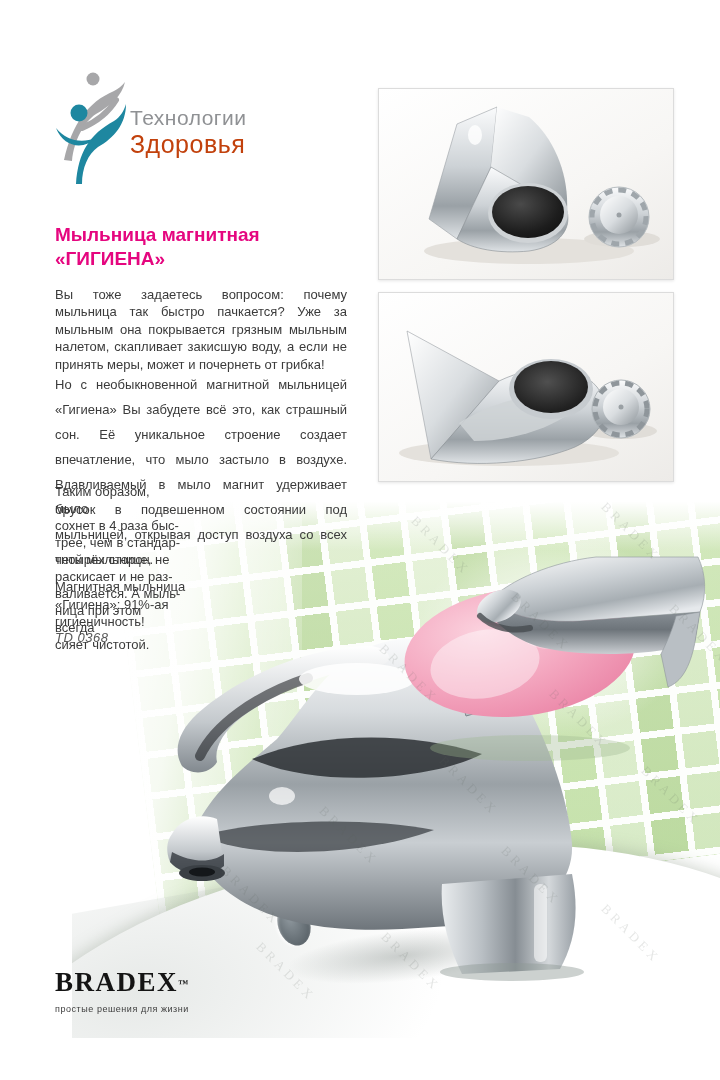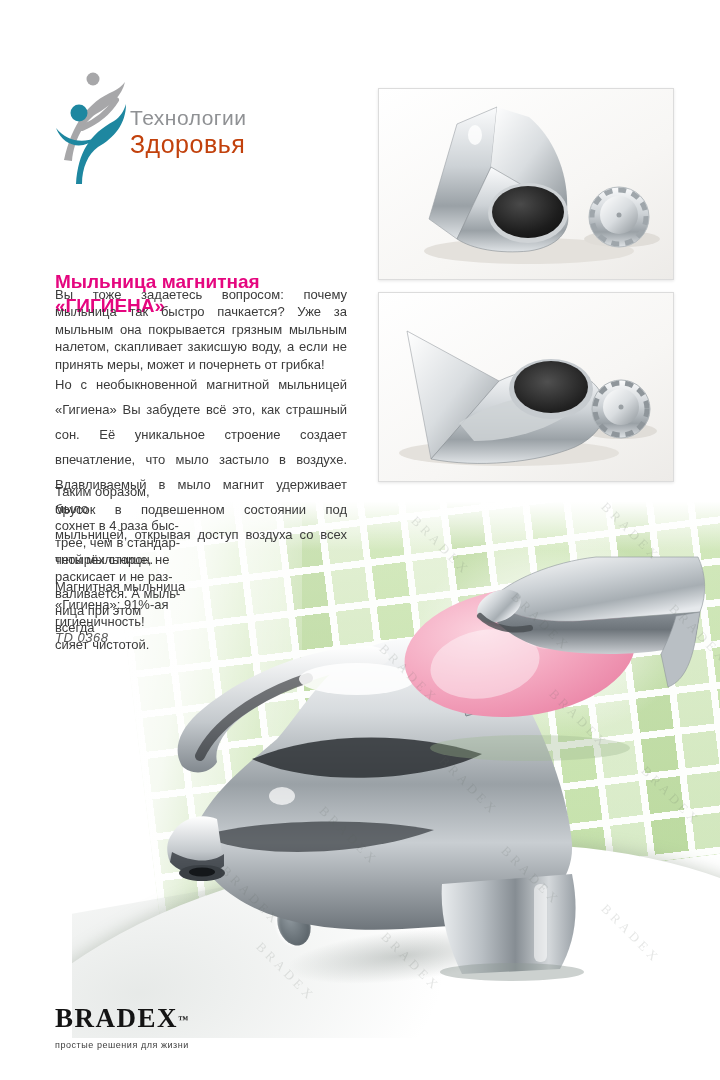--- a/index.html
+++ b/index.html
@@ -10,21 +10,21 @@
     -webkit-font-smoothing:antialiased;
   }
   
   .logo{position:absolute;left:52px;top:66px;display:flex;z-index:6;justify-content:flex-end;}
   .logo svg{display:block;}
   .logo-text{margin-left:4px;padding-top:40px;}
   .logo-line1{font-size:21px;color:#8f9194;letter-spacing:.5px;line-height:24px;}
   .logo-line2{font-size:25px;color:#c2410c;letter-spacing:.5px;line-height:28px;}
   
   .title{position:absolute;left:55px;top:223px;width:320px;z-index:6;
-         font-weight:bold;font-size:19px;line-height:24px;color:#e5067f;margin-top:47px;}
+         font-weight:bold;font-size:19px;line-height:24px;color:#e5067f;}
   .para{position:absolute;left:55px;color:#3b3b3b;font-size:13px;z-index:6;}
   .p1{top:286px;width:292px;line-height:17.4px;text-align:justify;}
   .p2w{top:372px;width:292px;line-height:25px;text-align:justify;}
   .p2n{top:457px;width:128px;line-height:17px;white-space:pre-line;margin-top:26px;}
   .p3{top:578px;width:138px;line-height:17.5px;white-space:pre-line;}
   .code{position:absolute;left:55px;top:630px;font-size:13px;font-style:italic;
         color:#585858;z-index:6;letter-spacing:.5px;text-align:center;}
   
   .photo{position:absolute;left:378px;width:294px;z-index:5;
          background:linear-gradient(150deg,#ffffff 0%,#f7f6f4 60%,#edebe8 100%);
@@ -62,21 +62,21 @@
   .overflow{position:absolute;left:206px;top:406px;width:32px;height:44px;
     border-radius:50%;transform:rotate(-18deg);
     background:radial-gradient(ellipse at 42% 35%,#8e979d,#5d666c 72%);
     box-shadow:inset 0 2px 3px rgba(255,255,255,.55),-2px 0 3px rgba(255,255,255,.8);}
   .faucet{position:absolute;left:30px;top:88px;width:500px;height:400px;}
   .soap{position:absolute;left:328px;top:28px;width:322px;height:242px;}
   .wm{position:absolute;font-family:"Liberation Serif",serif;font-size:13px;
       letter-spacing:4px;color:#59615a;opacity:.15;transform:rotate(45deg);
       white-space:nowrap;z-index:4;}
   
-  .footer{position:absolute;left:55px;top:1004px;z-index:6;}
+  .footer{position:absolute;left:55px;top:968px;z-index:6;}
   .brand{font-family:"Liberation Serif",serif;font-weight:bold;font-size:27px;
          letter-spacing:1.5px;color:#141414;line-height:28px;}
   .brand sup{font-size:10px;letter-spacing:0;vertical-align:top;position:relative;top:2px;}
   .tagline{font-size:9px;color:#3d3d3d;letter-spacing:.55px;margin-top:8px;}
 </style>
 </head>
 <body>
 
 <div class="logo">
   <svg width="74" height="120" viewBox="0 0 74 120">

